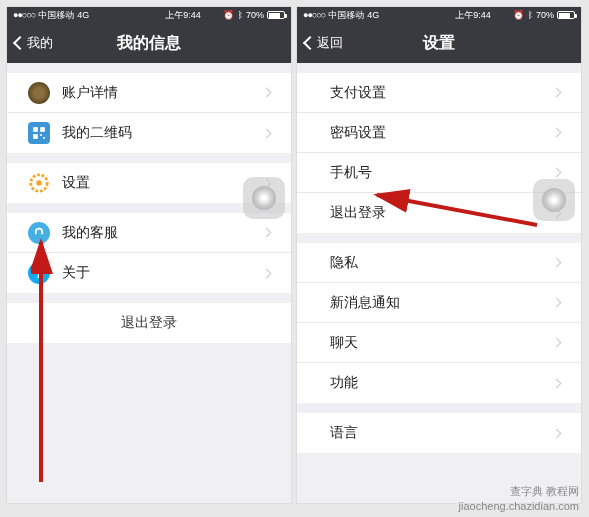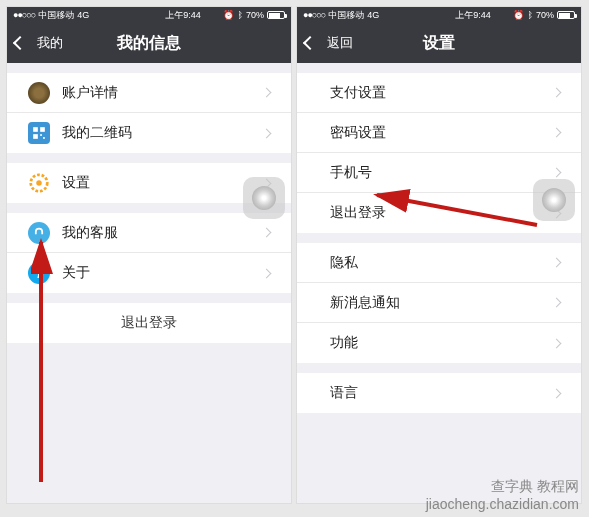--- a/index.html
+++ b/index.html
@@ -44,21 +44,21 @@
   color: #fff;
   display: flex;
   align-items: center;
   position: relative;
   padding: 0 8px;
 }
 .nav-back {
   display: flex;
   align-items: center;
   font-size: 13px;
-  gap: 12px;
+  gap: 2px;
 }
 .nav-title {
   position: absolute;
   left: 50%;
   transform: translateX(-50%);
   font-size: 16px;
   font-weight: 700;
 }
 .chevron-left {
   width: 10px;
@@ -130,21 +130,21 @@
 .at1 { right: 6px; top: 170px; }
 .at2 { right: 6px; top: 172px; }
 .arrow {
   position: absolute;
   pointer-events: none;
 }
 .watermark {
   position: absolute;
   bottom: 4px;
   right: 10px;
-  font-size: 14px;
+  font-size: 11px;
   color: #888;
   text-align: right;
   line-height: 1.3;
 }
 .battery {
   display: inline-block;
   width: 18px;
   height: 8px;
   border: 1px solid #fff;
   border-radius: 2px;
@@ -312,20 +312,24 @@
     <div class="group">
       <div class="row row-noicon">
         <div class="row-label">隐私</div>
         <div class="chevron-right"></div>
       </div>
       <div class="row row-noicon">
         <div class="row-label">新消息通知</div>
         <div class="chevron-right"></div>
       </div>
       <div class="row row-noicon">
+        <div class="row-label">聊天</div>
+        <div class="chevron-right"></div>
+      </div>
+      <div class="row row-noicon">
         <div class="row-label">功能</div>
         <div class="chevron-right"></div>
       </div>
     </div>
 
     <div class="group">
       <div class="row row-noicon">
         <div class="row-label">语言</div>
         <div class="chevron-right"></div>
       </div>

